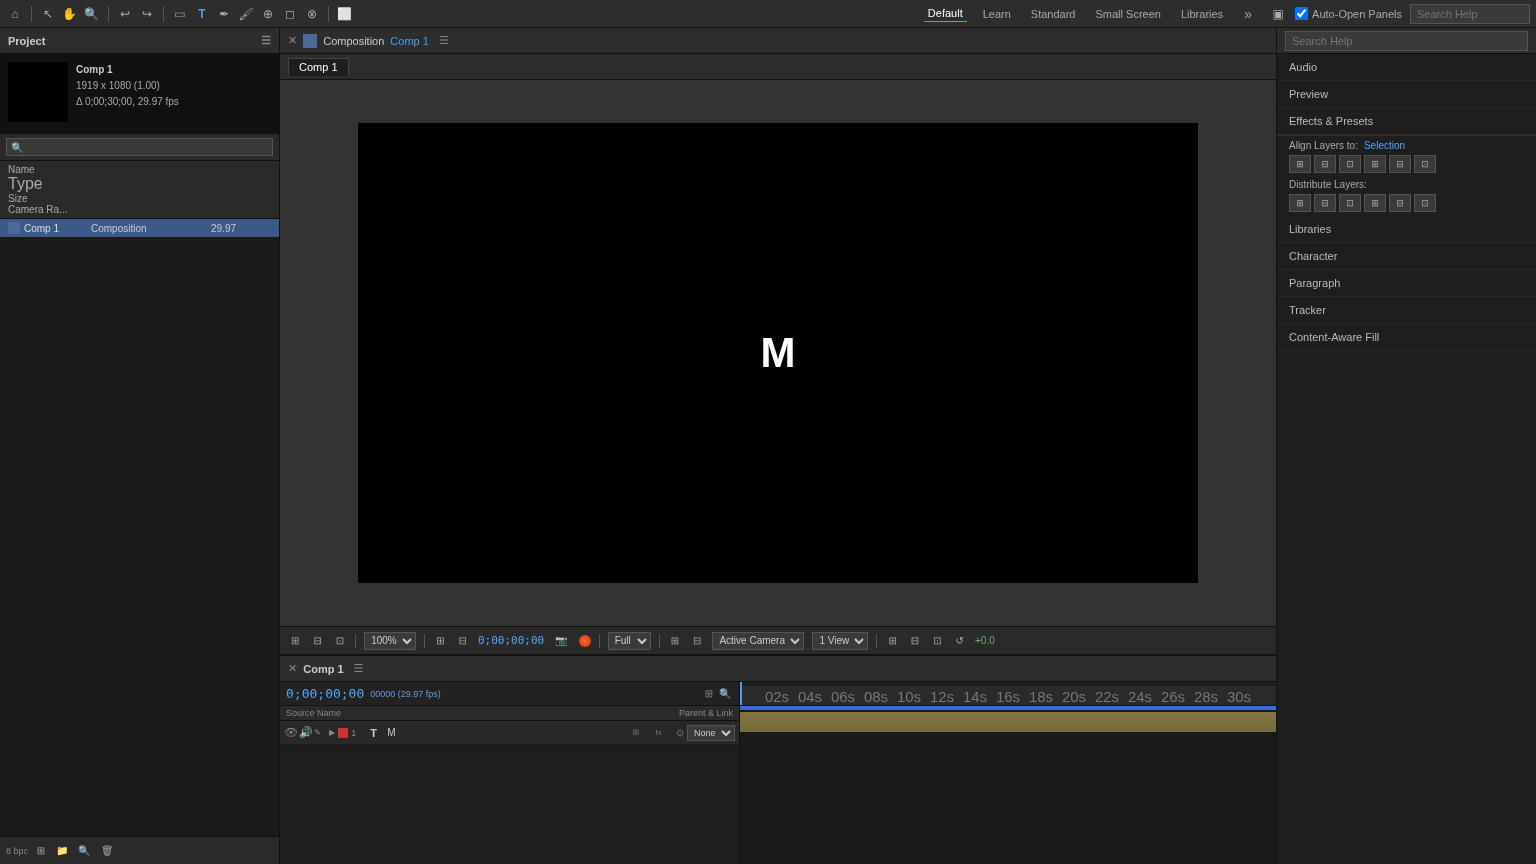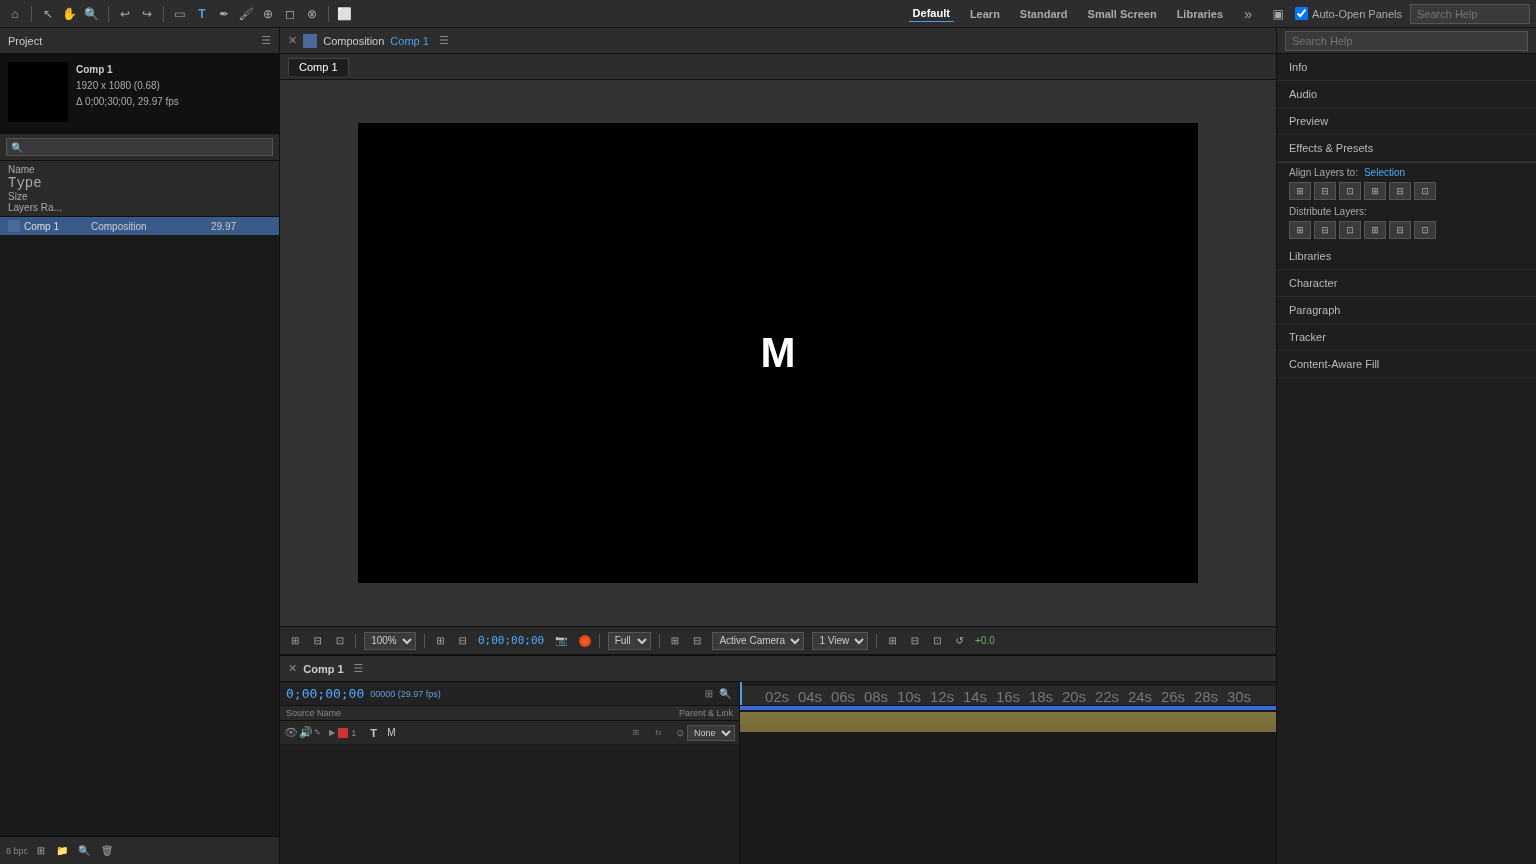--- a/index.html
+++ b/index.html
@@ -48,21 +48,21 @@
       margin: 0 3px;
     }
     .workspace-tabs {
       display: flex;
       align-items: center;
       gap: 12px;
       margin-left: auto;
       color: #aaa;
       font-size: 11px;
     }
-    .workspace-tab { cursor: pointer; padding: 2px 4px; font-weight: bold; }
+    .workspace-tab { cursor: pointer; padding: 2px 4px; }
     .workspace-tab.active { color: #fff; border-bottom: 1px solid #4d9fec; }
     .toolbar-right {
       display: flex;
       align-items: center;
       gap: 8px;
       margin-left: 12px;
     }
     .auto-open-panels {
       display: flex;
       align-items: center;
@@ -97,20 +97,21 @@
       flex-shrink: 0;
     }
     .panel-header {
       background: #2d2d2d;
       padding: 4px 8px;
       display: flex;
       align-items: center;
       gap: 6px;
       border-bottom: 1px solid #111;
       height: 26px;
+      font-weight: bold;
     }
     .panel-menu-btn {
       margin-left: auto;
       cursor: pointer;
       color: #888;
     }
     .project-preview {
       height: 80px;
       background: #111;
       display: flex;
@@ -149,21 +150,21 @@
     }
     .project-table-header {
       display: flex;
       background: #2a2a2a;
       border-bottom: 1px solid #111;
       padding: 3px 8px;
       gap: 0;
       flex-direction: column;
     }
     .col-name { flex: 1; color: #aaa; font-size: 10px; }
-    .col-type { width: 80px; color: #aaa; font-size: 14px; font-family: Liberation Mono, monospace; }
+    .col-type { width: 80px; color: #aaa; font-size: 16px; }
     .col-size { width: 40px; color: #aaa; font-size: 10px; }
     .col-fps  { width: 60px; color: #aaa; font-size: 10px; }
     .project-item {
       display: flex;
       align-items: center;
       padding: 3px 8px;
       background: #3a5a8a;
       gap: 0;
     }
     .project-item .item-icon {
@@ -593,32 +594,32 @@
 
   <div class="left-panel">
     <div class="panel-header">
       <span>Project</span>
       <span class="panel-menu-btn">☰</span>
     </div>
     <div class="project-preview">
       <div class="comp-thumbnail" style="background:#000;"></div>
       <div class="comp-info">
         <div class="comp-name">Comp 1</div>
-        <div>1920 x 1080 (0.68)</div>
+        <div>1919 x 1080 (1.00)</div>
         <div>Δ 0;00;30;00, 29.97 fps</div>
       </div>
     </div>
     <div class="search-bar">
       <input type="text" placeholder="🔍" style="width: 100%; background: rgb(58, 58, 58); border: 1px solid rgb(85, 85, 85); color: rgb(204, 204, 204); padding: 2px 4px; font-size: 10px; height: 18px;">
     </div>
     <div class="project-table-header">
       <span class="col-name">Name</span>
       <span class="col-type">Type</span>
       <span class="col-size">Size</span>
-      <span class="col-fps">Layers Ra...</span>
+      <span class="col-fps">Camera Ra...</span>
     </div>
     <div class="project-item">
       <div class="item-icon" style="background:#4a6a9a;width:12px;height:12px;margin-right:4px;"></div>
       <span class="item-name">Comp 1</span>
       <span class="item-type">Composition</span>
       <span class="item-size"></span>
       <span class="item-fps">29.97</span>
     </div>
     <div style="flex:1;background:#1a1a1a;"></div>
 
@@ -783,23 +784,20 @@
   </div>
 
   <div class="right-panel">
 
     <div class="right-panel-header">
       <input type="text" class="right-search" placeholder="Search Help" style="">
     </div>
 
     <div class="right-panel-items">
 
-      <div class="rp-item">
-        <span>Info</span>
-      </div>
 
       <div class="rp-item">
         <span>Audio</span>
       </div>
 
       <div class="rp-item">
         <span>Preview</span>
       </div>
 
       <div class="rp-item">

